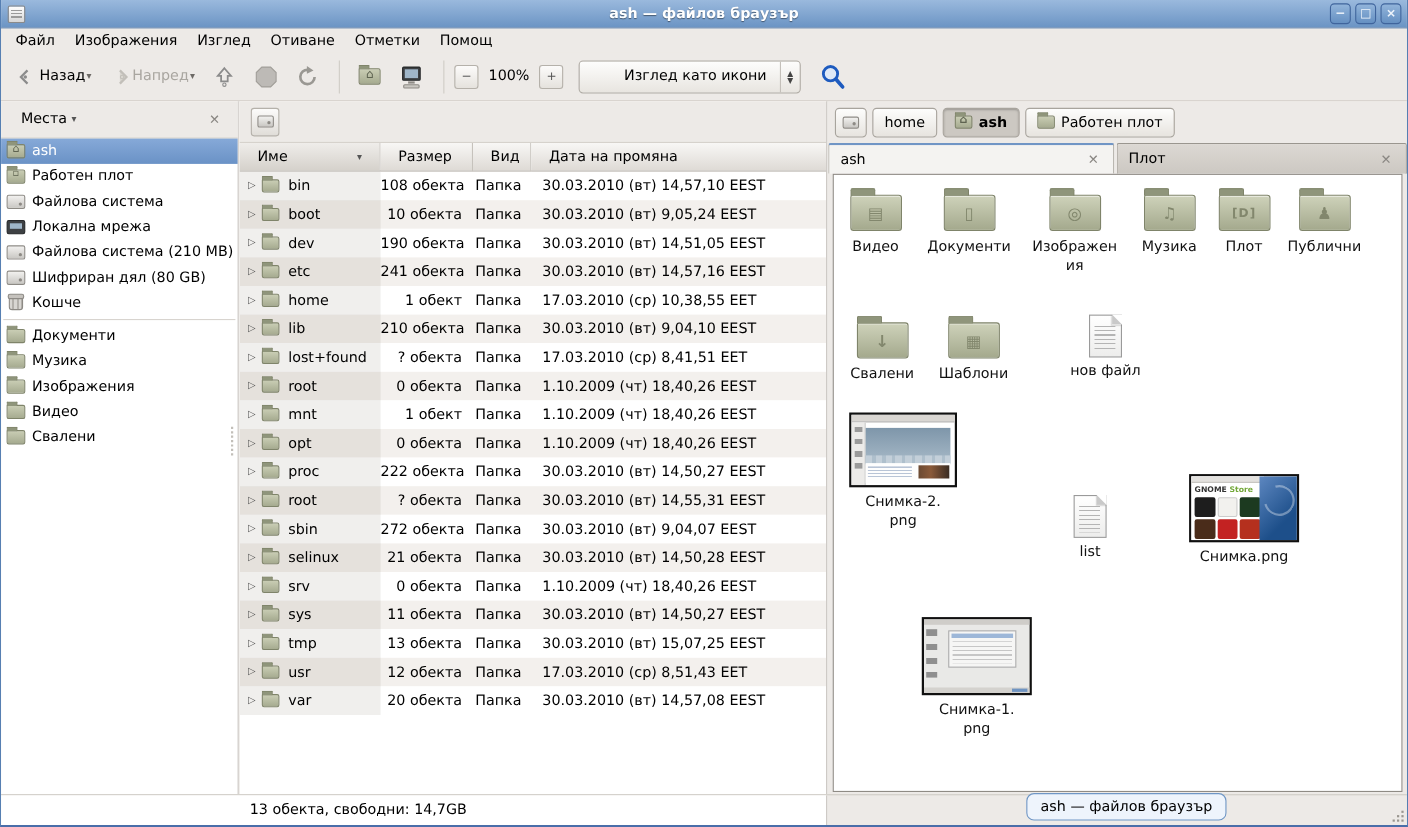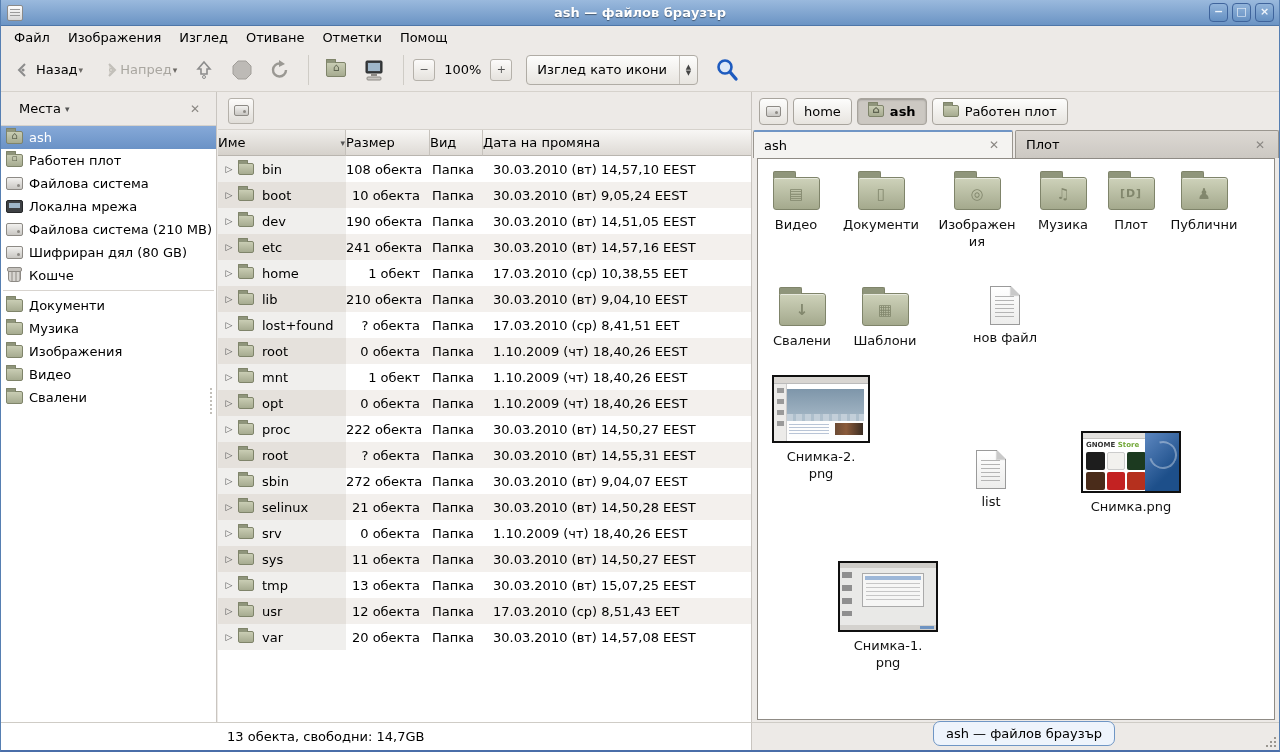--- a/index.html
+++ b/index.html
@@ -21,21 +21,21 @@
 
   
   .toolbar { position:absolute; left:0; top:48px; right:0; height:44px; background:#edeae7; border-bottom:1px solid #d6d2cc; display:flex; align-items:center; padding-left:6px; }
   .tbtn { display:inline-flex; align-items:center; gap:1px; height:30px; padding:0 7px; border-radius:4px; border:1px solid transparent; }
   .tbtn .caret { font-size:9px; color:#6d6a66; }
   .disabled { color:#a9a6a0; }
   .disabled svg path, .disabled svg circle, .disabled svg polyline { stroke:#c2bfb9 !important; fill:#d9d6d0 !important; }
   .tsep { width:1px; height:30px; background:#cfccc6; margin:0 9px; }
   .sqbtn { width:22px; height:22px; border:1px solid #b5b1aa; border-radius:3px; background:linear-gradient(#fcfbfa,#e5e2dd); display:inline-flex; align-items:center; justify-content:center; font-size:11px; color:#555; }
   .zoom-val { margin:0 9px; }
-  .combo { display:inline-flex; align-items:center; height:30px; margin-left:14px; border:1px solid #b0aca5; border-radius:4px; background:linear-gradient(#fdfdfc,#e8e5e0); }
+  .combo { display:inline-flex; align-items:center; height:30px; margin-left:14px; border:1px solid #b0aca5; border-radius:4px; background:linear-gradient(#fdfdfc,#e8e5e0);padding-left:30px; }
   .combo .cv { padding:0 12px 0 10px; }
   .combo .spin { display:flex; flex-direction:column; align-items:center; justify-content:center; width:18px; height:100%; border-left:1px solid #c4c0ba; font-size:7px; color:#444; line-height:6px; }
   .searchbtn { margin-left:16px; display:inline-flex; }
 
   
   .content { position:absolute; left:0; top:92px; right:0; bottom:28px; }
 
   
   .sidebar { position:absolute; left:0; top:0; width:216px; bottom:0; background:#fff; border-right:1px solid #c9c5c0; }
   .side-head { height:34px; background:#edeae7; display:flex; align-items:center; padding:0 12px; border-bottom:1px solid #d6d2cc; }
@@ -61,21 +61,21 @@
   [data-icon="trash"] .sic { width:13px; flex-basis:13px; margin:0 2px; background:repeating-linear-gradient(90deg,#d8d6d2 0 2px,#b3b0ab 2px 4px); border:1px solid #8d8a85; border-radius:0 0 3px 3px; }
   [data-icon="trash"] .sic::before { content:""; position:absolute; top:-3px; left:-2px; right:-2px; height:3px; background:#c5c2bd; border:1px solid #8d8a85; border-radius:2px; }
   .sfold { width:16px; height:12px; display:inline-block; position:relative; }
   .sdrive { width:15px; height:11px; display:inline-block; position:relative; }
 
   
   .midpane { position:absolute; left:217px; top:0; width:534px; bottom:0; background:#fff; border-right:1px solid #c9c5c0; }
   .mid-strip { height:38px; background:#edeae7; border-bottom:1px solid #d6d2cc; display:flex; align-items:center; padding-left:10px; }
   .mini-btn { width:26px; height:26px; border:1px solid #b5b1aa; border-radius:3px; background:linear-gradient(#fcfbfa,#e0ddd8); display:flex; align-items:center; justify-content:center; }
   .thead { display:grid; grid-template-columns:128px 84px 53px 1fr; height:26px; }
-  .th { background:linear-gradient(#f8f7f5,#dedad5); border-right:1px solid #c6c2bc; border-bottom:1px solid #b9b5af; display:flex; align-items:center; padding:0 0; font-weight:normal; }
+  .th { background:linear-gradient(#f8f7f5,#dedad5); border-right:1px solid #c6c2bc; border-bottom:1px solid #b9b5af; display:flex; align-items:center; padding:0 16px; font-weight:normal; }
   .th-name { justify-content:space-between; background:linear-gradient(#efedea,#d5d1cb); }
   .sort-caret { font-size:9px; color:#555; }
   .tbody { overflow:hidden; }
   .trow { display:grid; grid-template-columns:128px 84px 53px 1fr; height:26px; align-items:center; }
   .trow.even { background:#fff; }
   .trow.odd { background:#f3f0ed; }
   .c-name { display:flex; align-items:center; height:100%; padding-left:4px; background:rgba(90,80,60,0.09); white-space:nowrap; }
   .exp { color:#555; font-size:9px; width:14px; text-align:center; }
   .c-name .sfold { margin:0 8px 0 2px; }
   .c-size { text-align:right; padding-right:10px; white-space:nowrap; }

